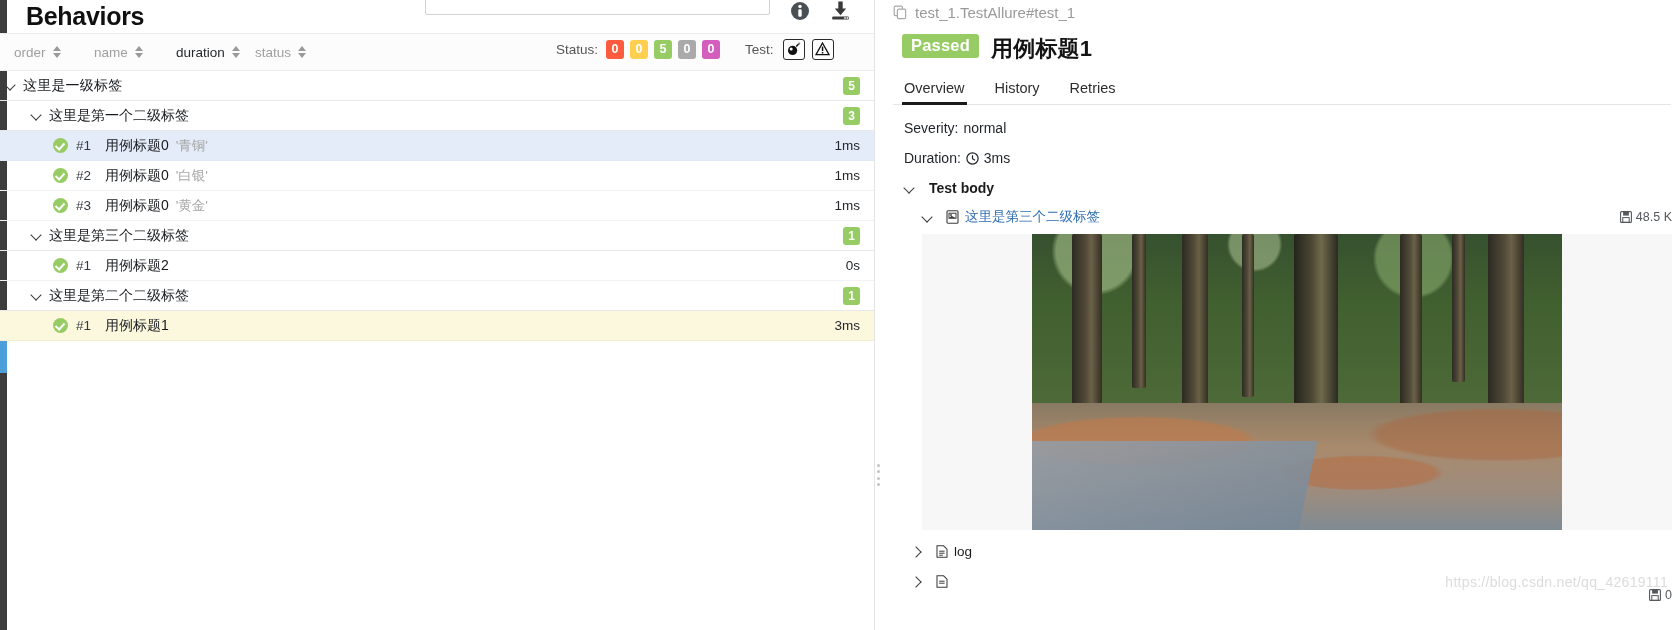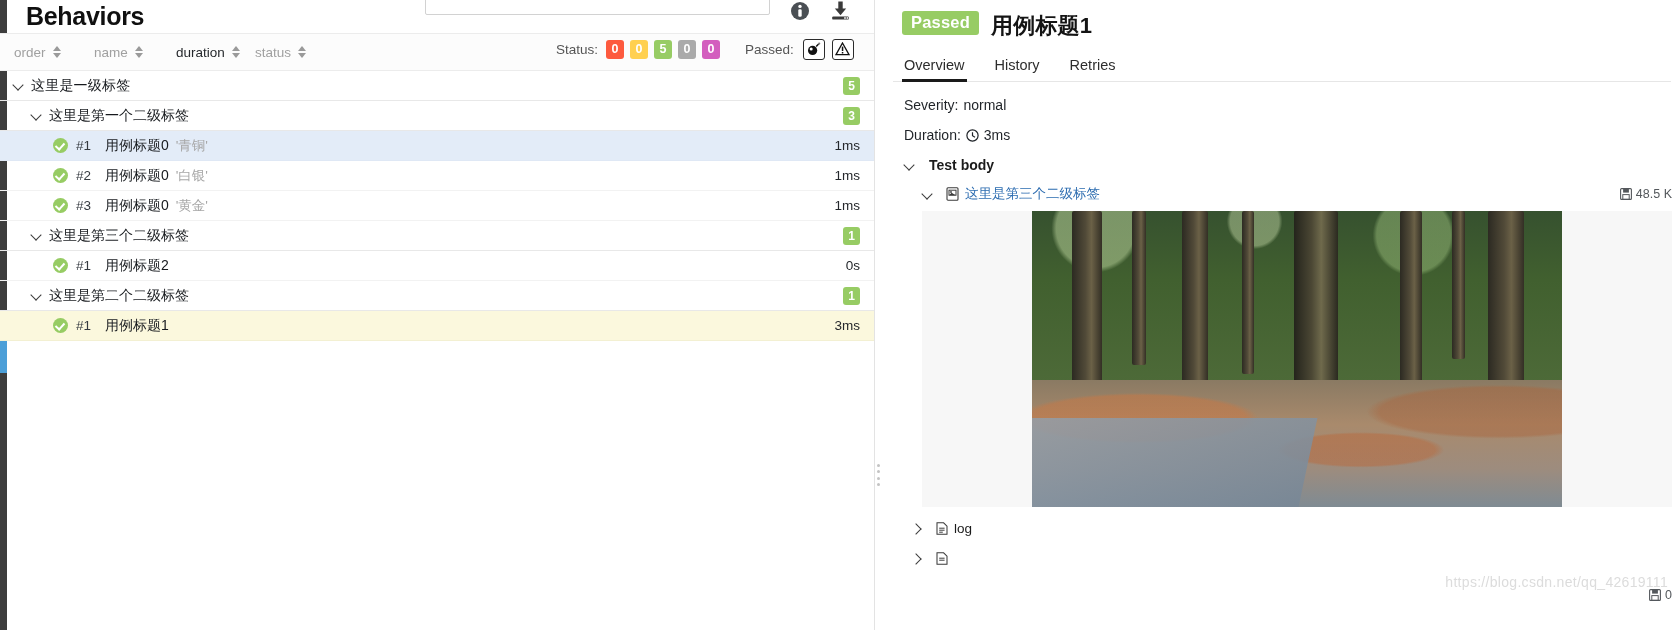--- a/index.html
+++ b/index.html
@@ -156,21 +156,21 @@
     left: 1px; top: 1px;
     width: 7px; height: 7px;
     border-right: 1.6px solid #3b3b3b;
     border-bottom: 1.6px solid #3b3b3b;
     transform: rotate(45deg);
   }
   .chev.right::before { transform: rotate(-45deg); left: 0px; top: 2px; }
 
   .row .label { font-size: 14px; color: #16191d; }
   .row .label.l1 { letter-spacing: 0.2px; }
-  .row.lvl1 { padding-left: 13px; }
+  .row.lvl1 { padding-left: 5px; }
   .row.lvl2 { padding-left: 31px; }
   .row.lvl3 { padding-left: 53px; }
 
   .okmark {
     width: 15px; height: 15px; border-radius: 50%;
     background: #97cc64;
     position: relative; flex: none; margin-right: 8px;
   }
   .okmark::after {
     content: "";
@@ -443,21 +443,21 @@
       <div class="status-group">
         <span class="lbl">Status:</span>
         <span class="chip" style="background:#fd5a3e">0</span>
         <span class="chip" style="background:#ffd050">0</span>
         <span class="chip" style="background:#97cc64">5</span>
         <span class="chip" style="background:#aaaaaa">0</span>
         <span class="chip" style="background:#d35ebe">0</span>
       </div>
 
       <div class="marks-group">
-        <span class="lbl">Passed:</span>
+        <span class="lbl">Test:</span>
         <span class="mark-btn">
           <svg class="svgi" width="16" height="14" viewBox="0 0 16 14">
             <circle cx="6.6" cy="8.4" r="4.6" fill="#111"></circle>
             <circle cx="5.2" cy="6.9" r="1.5" fill="#fff"></circle>
             <path d="M10.2 4.6 L12.6 2.1" stroke="#111" stroke-width="1.4" fill="none"></path>
             <circle cx="13.2" cy="1.6" r="1.1" fill="#777"></circle>
           </svg>
         </span>
         <span class="mark-btn">
           <svg class="svgi" width="15" height="14" viewBox="0 0 15 14">
@@ -558,20 +558,29 @@
     <div class="grip">
       <span></span>
         <span></span>
         <span></span>
         <span></span>
     </div>
   </div>
 
   <div class="right-panel">
 
+    <div class="full-name">
+      <span>
+        <svg class="svgi" width="15" height="15" viewBox="0 0 15 15">
+          <rect x="1.2" y="1.2" width="8.2" height="9.4" rx="1.2" fill="none" stroke="#a9a9a9" stroke-width="1.2"></rect>
+          <rect x="4.4" y="4.2" width="8.2" height="9.4" rx="1.2" fill="#fff" stroke="#a9a9a9" stroke-width="1.2"></rect>
+        </svg>
+      </span>
+      <span>test_1.TestAllure#test_1</span>
+    </div>
 
     <div class="title-row">
       <span class="passed-badge">Passed</span>
       <span class="test-title">用例标题1</span>
     </div>
 
     <div class="tabs">
       <div class="tab active">Overview</div>
       <div class="tab">History</div>
       <div class="tab">Retries</div>

